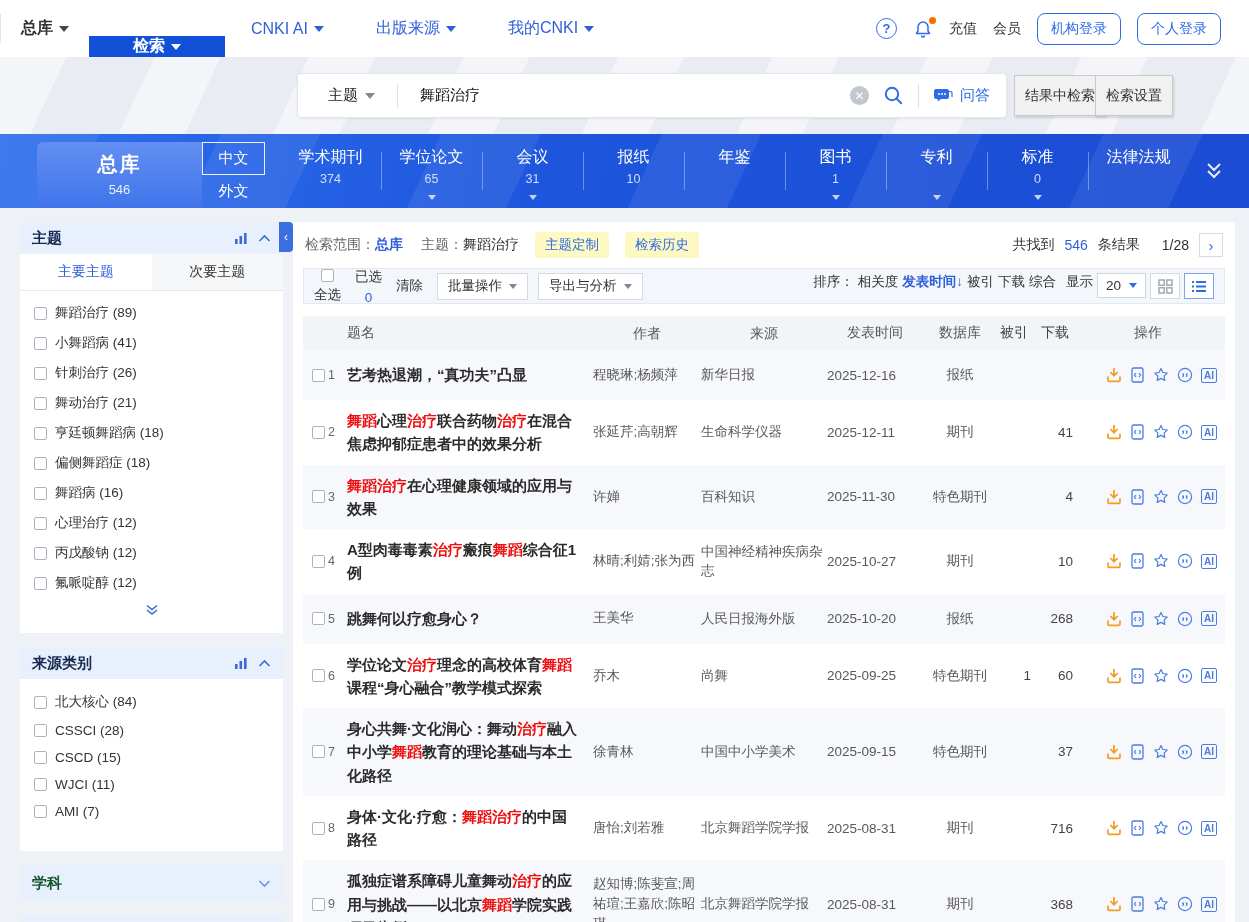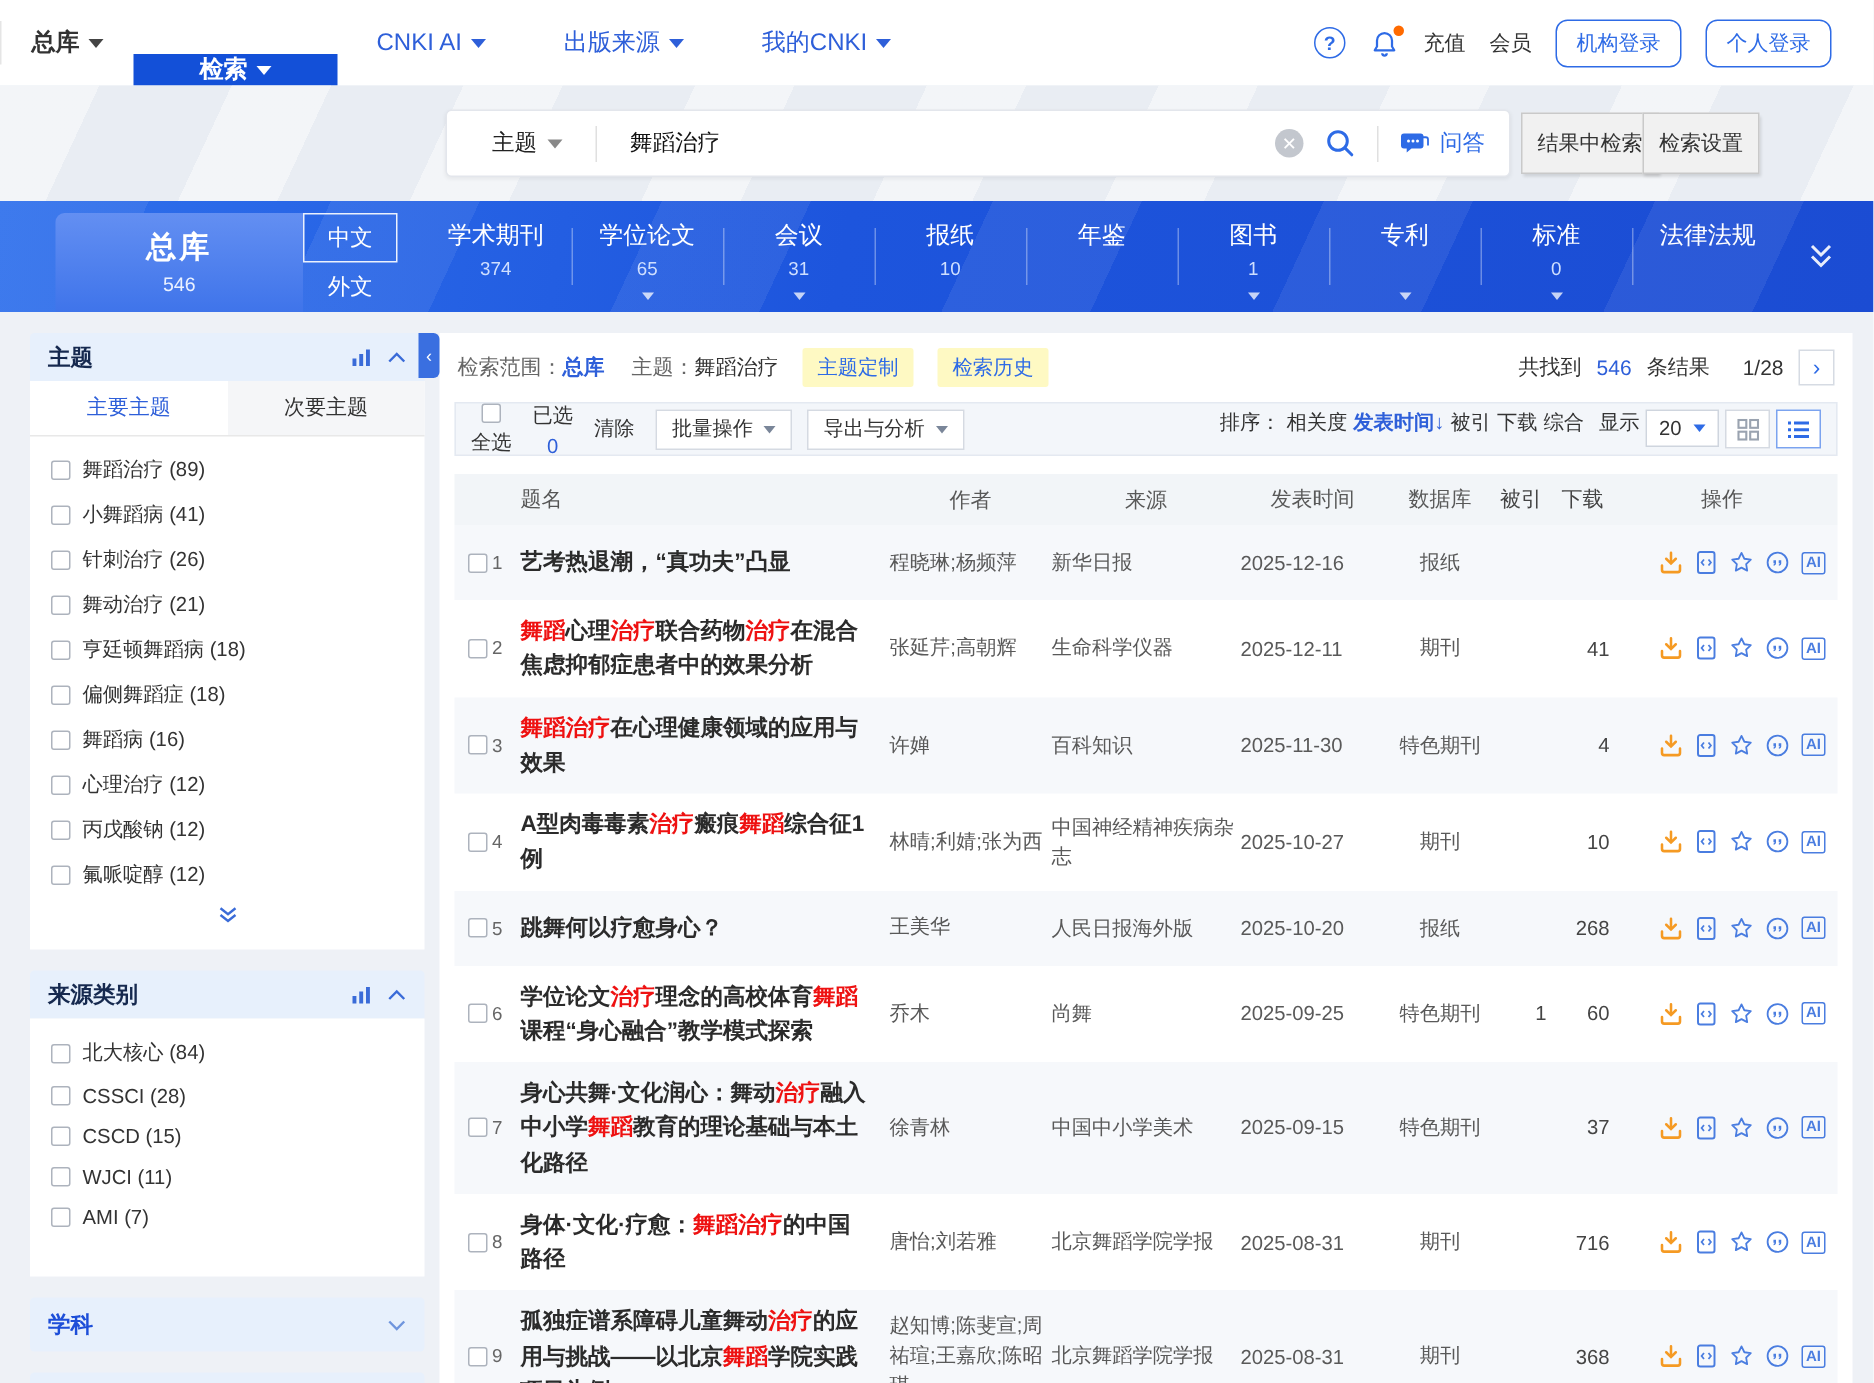--- a/index.html
+++ b/index.html
@@ -75,21 +75,21 @@
   .side-head .ttl { font-size:15px; font-weight:bold; color:#16294f; flex:1; }
   .side-head .hic { display:flex; align-items:center; gap:10px; }
   .side-body { background:#fff; padding-bottom:6px; }
   .side-tabs { display:flex; border-bottom:1px solid #e8e8e8; }
   .side-tab { flex:1; text-align:center; font-size:14px; padding:9px 0; cursor:pointer; background:#f5f6f8; color:#333; }
   .side-tab.active { background:#fff; color:#2e5fd9; }
   .chk-item { display:flex; align-items:center; gap:8px; padding:6px 14px; font-size:13.5px; color:#333; cursor:pointer; }
   .cb { width:13px; height:13px; border:1px solid #adb3bd; border-radius:2px; background:#fff; flex:none; display:inline-block; }
   .expand-more { text-align:center; padding:5px 0 8px; cursor:pointer; }
   .side-solo { background:#e7f0fc; height:36px; border-radius:3px; display:flex; align-items:center; padding:0 12px; margin-bottom:14px; }
-  .side-solo .ttl { font-size:15px; font-weight:bold; color:#1d4ed8; }
+  .side-solo .ttl { font-size:15px; font-weight:bold; color:#14532d; }
   .side-solo .mid { flex:1; display:flex; gap:10px; margin-left:26px; font-size:13.5px; }
 
   
   .main { flex:1; background:#fff; padding:6px 10px 0 10px; min-width:0; }
   .scope-row { display:flex; align-items:center; font-size:14px; padding:4px 2px 10px; }
   .scope-row .lbl { color:#666; }
   .scope-row .blue-b { color:#2e5fd9; font-weight:bold; margin-right:18px; }
   .scope-row .val { color:#333; }
   .chip { background:#fef9c3; color:#2e6be6; font-size:13.5px; padding:4px 10px; margin-left:16px; cursor:pointer; border-radius:2px; }
   .scope-right { margin-left:auto; display:flex; align-items:center; gap:10px; color:#333; }

